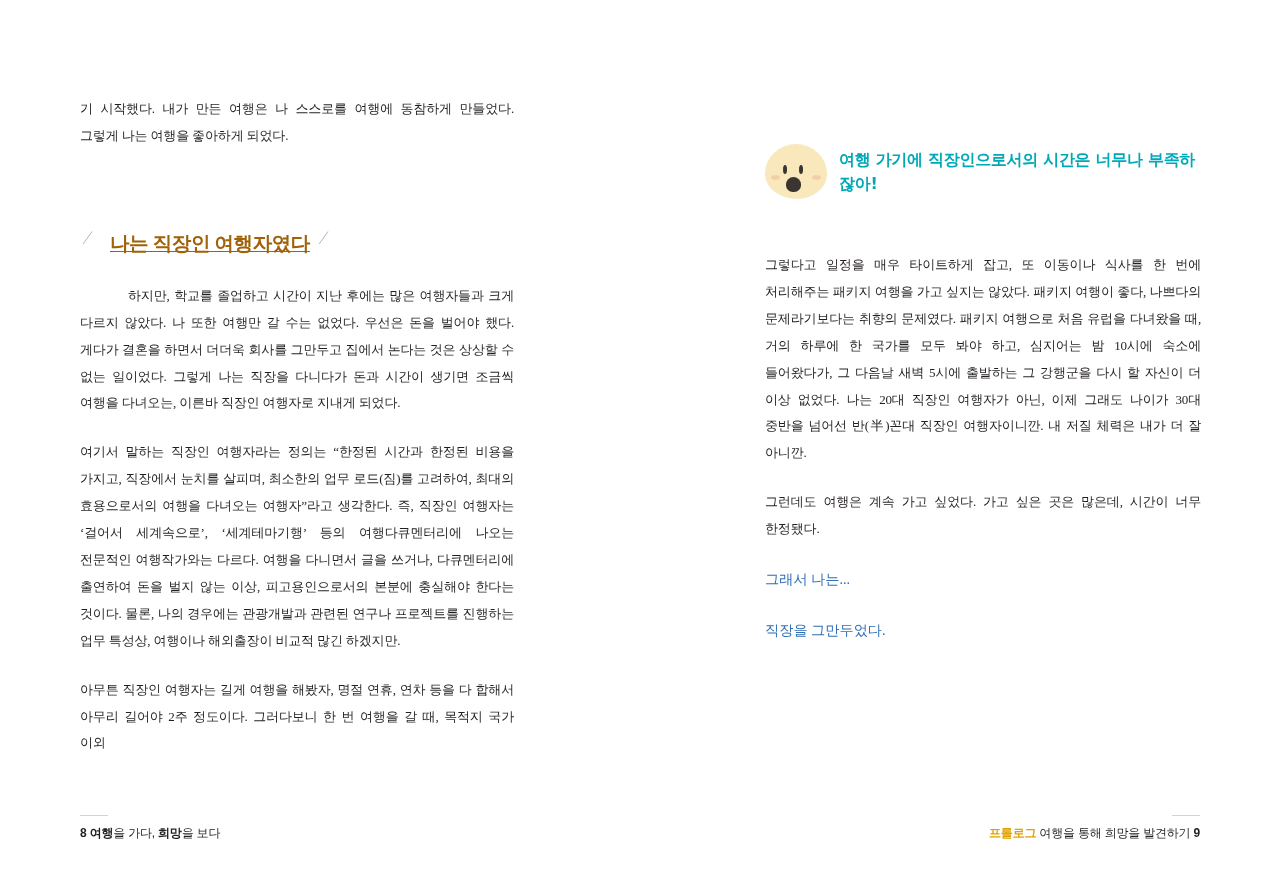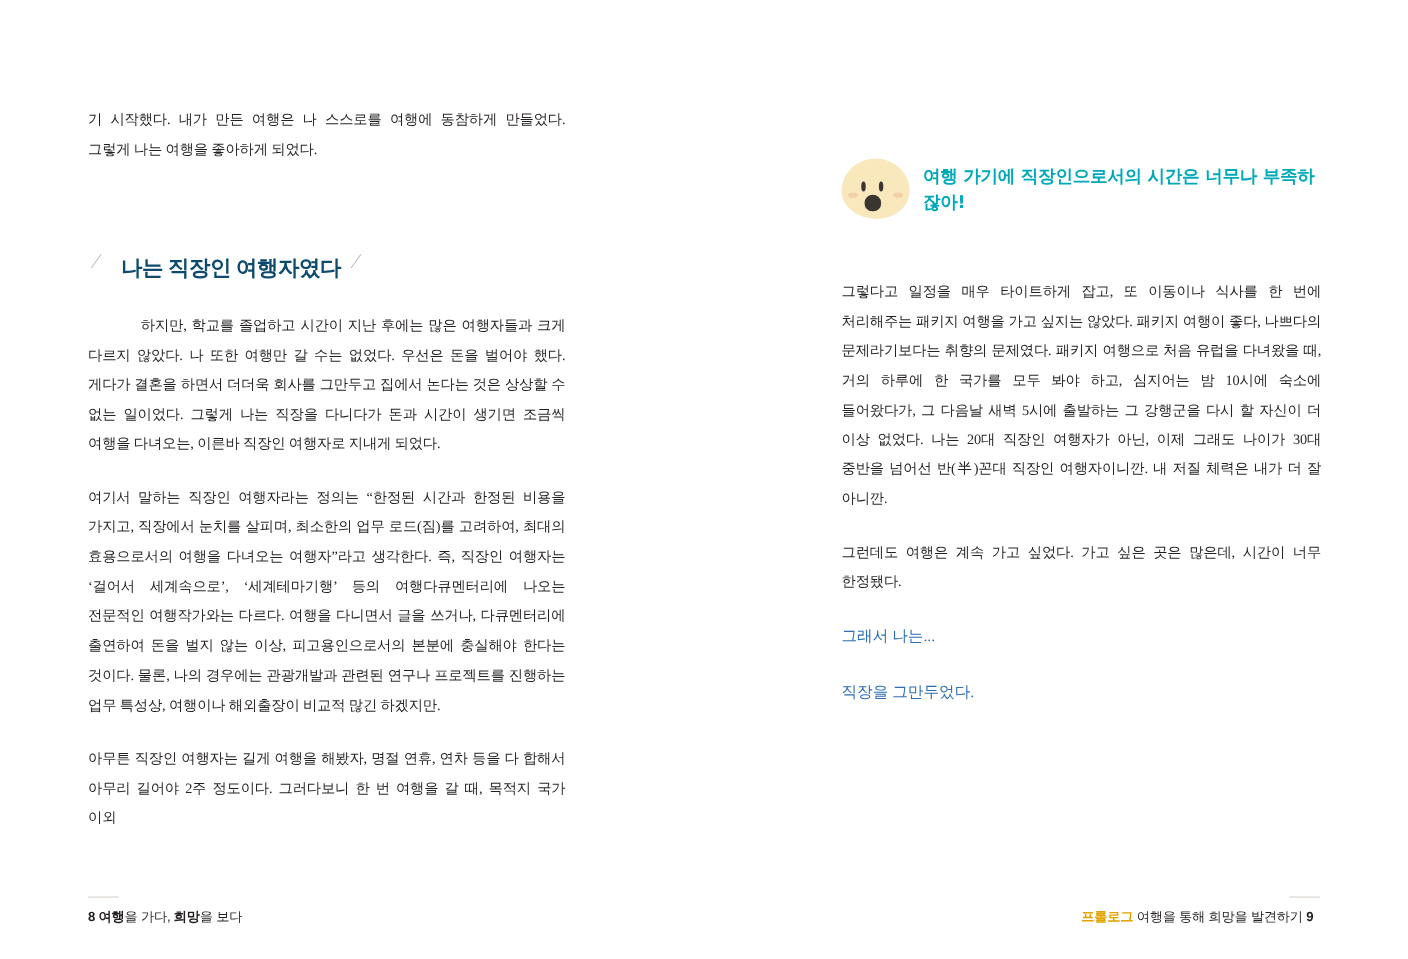--- a/index.html
+++ b/index.html
@@ -55,24 +55,25 @@
   }
   .section-head {
     margin: 58px 0 26px 0;
     position: relative;
     display: inline-block;
     padding: 0 6px;
   }
   .section-head .title {
     font-size: 19.5px;
     font-weight: bold;
-    color: #0c4a6e;
+    color: #a16207;
     letter-spacing: -0.4px;
     display: inline-block;
     padding: 0 14px;
+    text-decoration: underline;
   }
   .slash {
     display: inline-block;
     width: 12px;
     color: #b9b2ac;
     font-size: 19px;
     font-weight: normal;
     transform: translateY(-6px);
   }
   .slash.left { margin-right: -2px; }
@@ -152,21 +153,21 @@
     bottom: 30px;
     font-family: Liberation Sans, sans-serif;
     font-size: 12px;
     letter-spacing: -0.2px;
     white-space: nowrap;
   }
   .footer-left {
     left: 80px;
   }
   .footer-right {
-    right: 86px;
+    right: 80px;
     text-align: right;
   }
   .pg-num {
     color: #231f20;
     font-weight: bold;
   }
   .foot-strong { font-weight: bold; color: #231f20; }
   .foot-reg { color: #231f20; }
   .foot-accent { color: #e2a200; font-weight: bold; }
   .rule {

